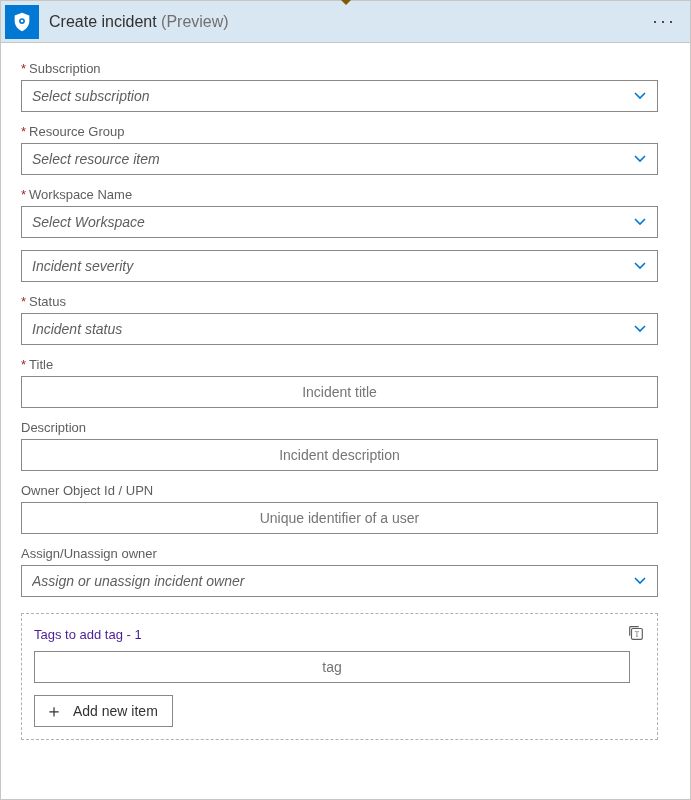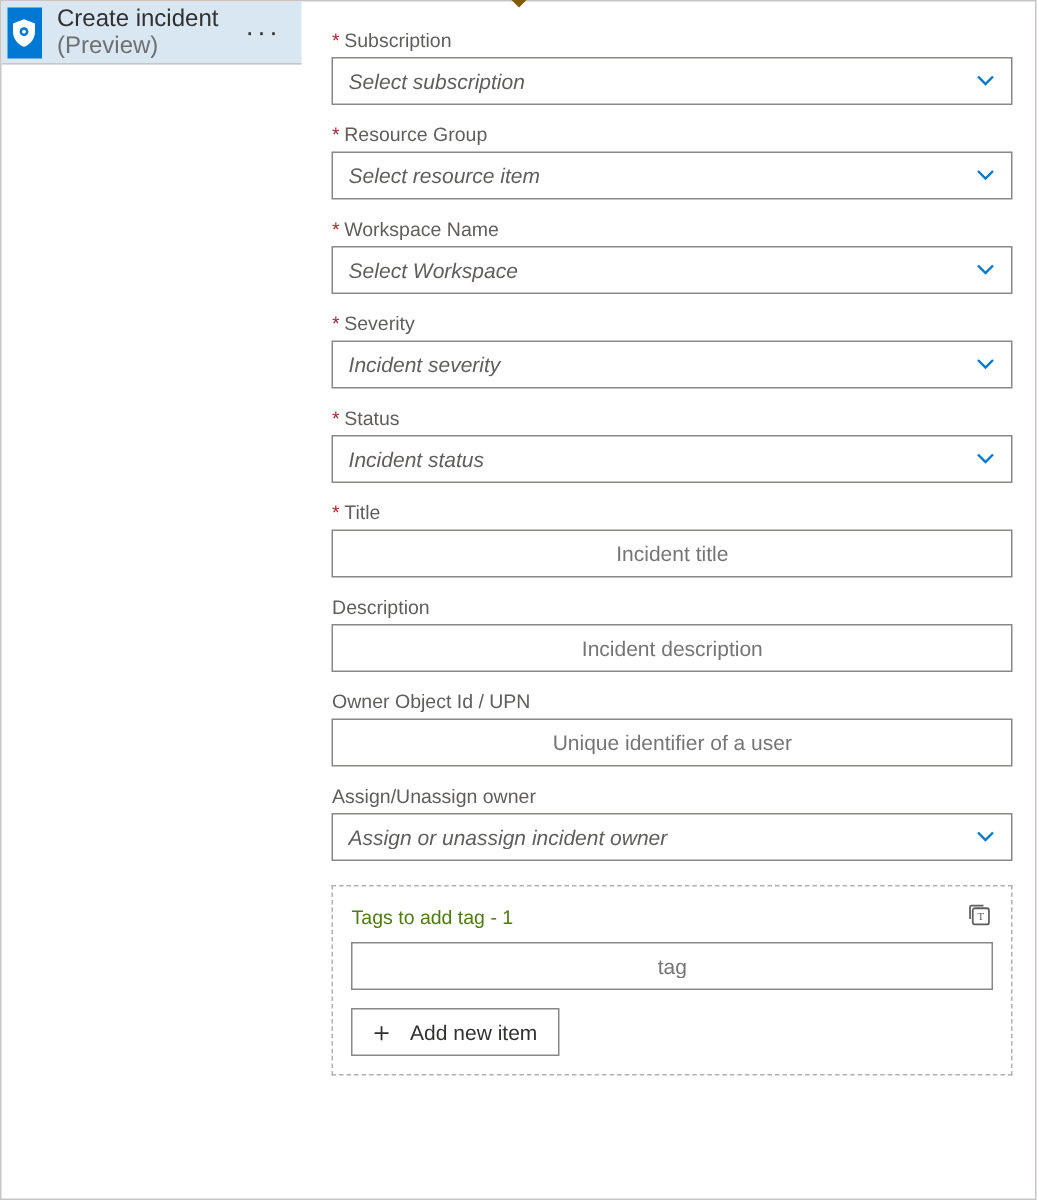--- a/index.html
+++ b/index.html
@@ -8,21 +8,21 @@
     font-size: 14px;
     color: #323130;
     background: #fff;
     width: 691px;
     height: 800px;
     overflow: hidden;
     border: 1px solid #c8c6c4;
   }
   .card {
     display: flex;
-    flex-direction: row;
+    flex-direction: column;
     height: 100%;
   }
   .card-header {
     background: #d9e7f2;
     display: flex;
     align-items: center;
     padding: 4px 10px 4px 4px;
     height: 42px;
     border-bottom: 1px solid #c8c6c4;
   }
@@ -54,21 +54,21 @@
     position: absolute;
     top: -1px;
     left: 50%;
     transform: translateX(-50%);
     width: 0; height: 0;
     border-left: 6px solid transparent;
     border-right: 6px solid transparent;
     border-top: 6px solid #805b00;
   }
   .card-body {
-    padding: 6px 15px 20px 20px;
+    padding: 6px 32px 20px 20px;
     overflow: auto;
   }
   .field {
     margin-top: 12px;
   }
   .label {
     font-size: 13px;
     color: #605e5c;
     margin-bottom: 4px;
     display: block;
@@ -114,21 +114,21 @@
     padding: 10px 12px 12px 12px;
     margin-top: 16px;
     position: relative;
   }
   .tags-header {
     display: flex;
     align-items: center;
     justify-content: space-between;
     margin-bottom: 6px;
   }
-  .tags-header .tlabel { font-size: 13px; color: #4d7c0f; }
+  .tags-header .tlabel { font-size: 13px; color: #4c1d95; }
   .tag-input-row .control { width: 596px; max-width: 100%; }
   .add-btn {
     margin-top: 12px;
     border: 1px solid #8a8886;
     background: #fff;
     height: 32px;
     display: inline-flex;
     align-items: center;
     padding: 0 14px 0 10px;
     gap: 10px;
@@ -187,21 +187,20 @@
       <label class="label"><span class="req">*</span><span>Workspace Name</span></label>
       <div class="control">
         <span class="placeholder">Select Workspace</span>
         <svg class="chev" width="14" height="14" viewBox="0 0 14 14">
             <path d="M2 4 L7 9 L12 4" stroke="#0078d4" stroke-width="1.6" fill="none"></path>
           </svg>
       </div>
     </div>
 
     <div class="field">
-      <label class="label"><span class="req">*</span><span>Severity</span></label>
       <div class="control">
         <span class="placeholder">Incident severity</span>
         <svg class="chev" width="14" height="14" viewBox="0 0 14 14">
             <path d="M2 4 L7 9 L12 4" stroke="#0078d4" stroke-width="1.6" fill="none"></path>
           </svg>
       </div>
     </div>
 
     <div class="field">
       <label class="label"><span class="req">*</span><span>Status</span></label>

